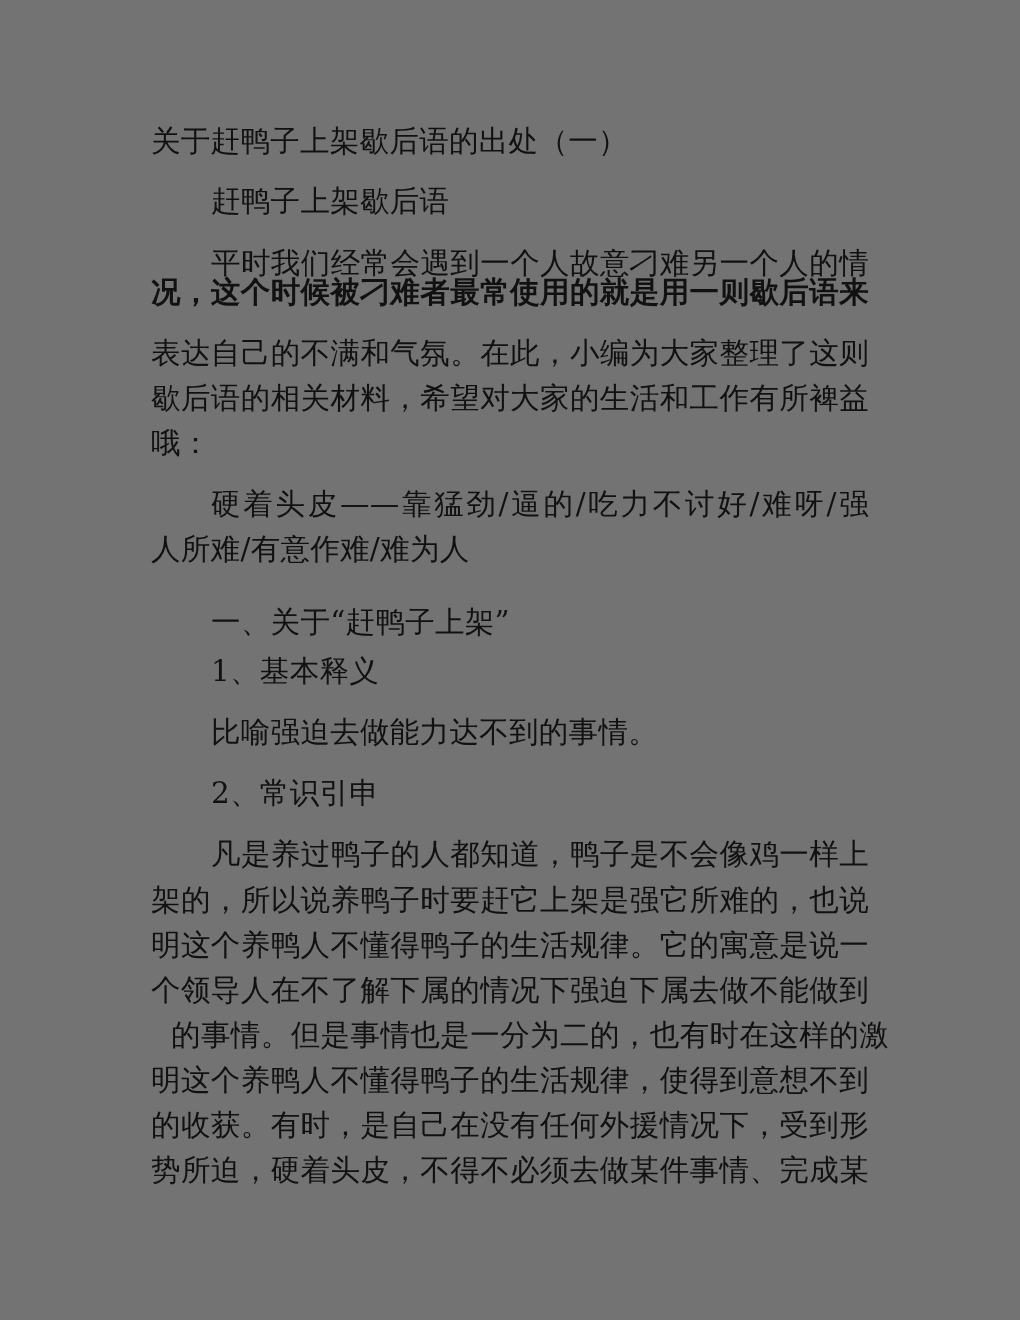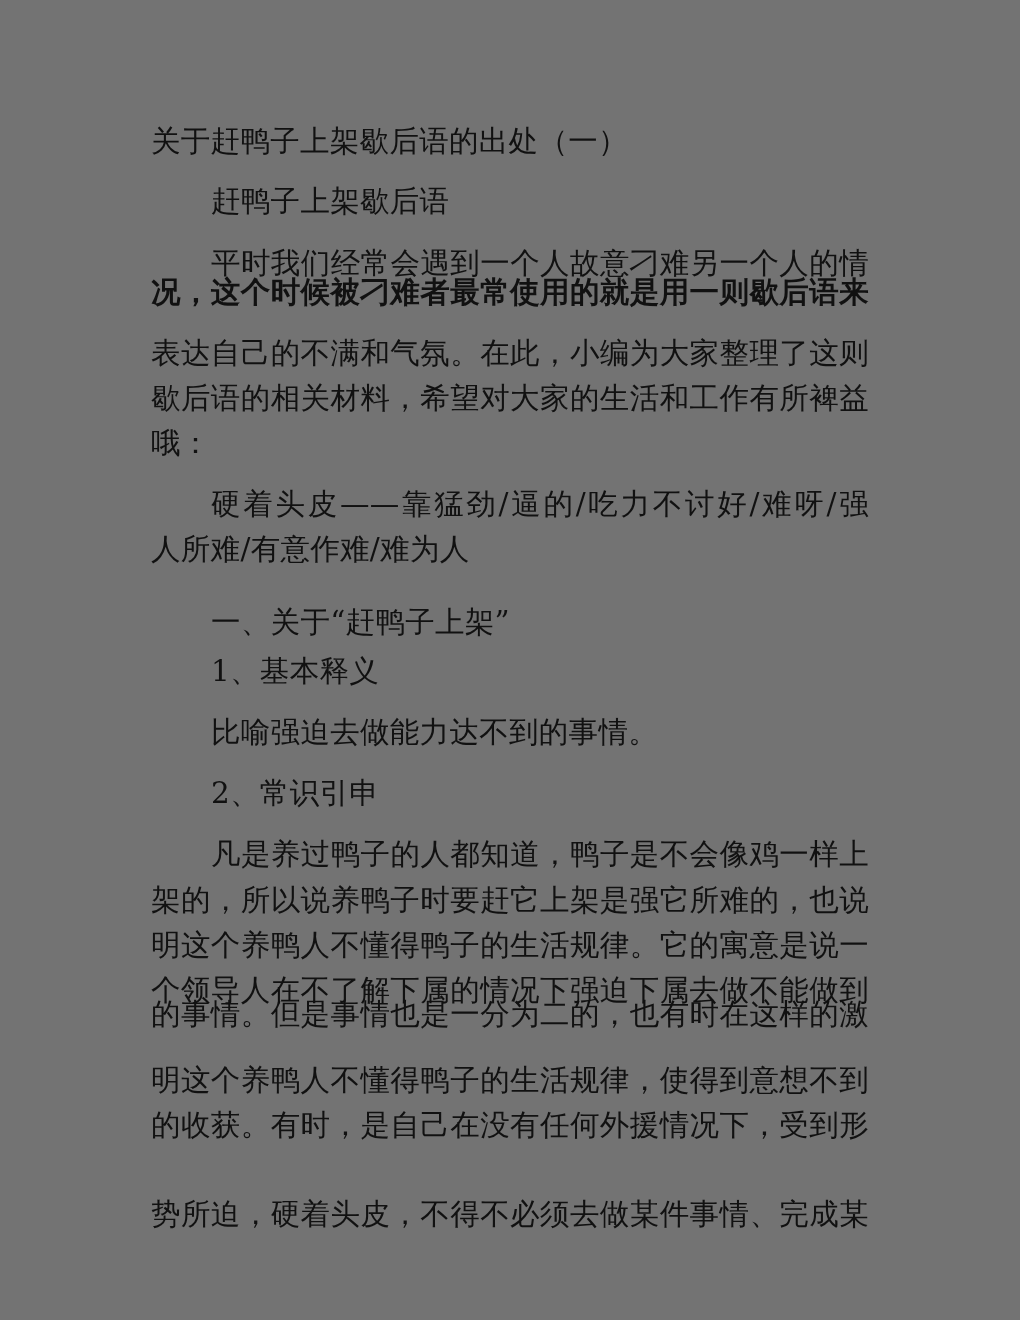--- a/index.html
+++ b/index.html
@@ -66,19 +66,19 @@
 
   <div class="line indent" style="top:712px;">比喻强迫去做能力达不到的事情。</div>
 
   <div class="line indent" style="top:773px;">2、常识引申</div>
 
   <div>
     <div class="line indent justify" style="top:834px;">凡是养过鸭子的人都知道，鸭子是不会像鸡一样上</div>
     <div class="line justify" style="top:880px;">架的，所以说养鸭子时要赶它上架是强它所难的，也说</div>
     <div class="line justify" style="top:925px;">明这个养鸭人不懂得鸭子的生活规律。它的寓意是说一</div>
     <div class="line justify" style="top:970px;">个领导人在不了解下属的情况下强迫下属去做不能做到</div>
-    <div class="line justify" style="top:994px;">的事情。但是事情也是一分为二的，也有时在这样的激</div>
+    <div class="line justify" style="top:1015px;margin-left:20px;">的事情。但是事情也是一分为二的，也有时在这样的激</div>
     <div class="line justify" style="top:1060px;">明这个养鸭人不懂得鸭子的生活规律，使得到意想不到</div>
     <div class="line justify" style="top:1105px;">的收获。有时，是自己在没有任何外援情况下，受到形</div>
-    <div class="line justify" style="top:1150px;margin-top:44px;">势所迫，硬着头皮，不得不必须去做某件事情、完成某</div>
+    <div class="line justify" style="top:1150px;">势所迫，硬着头皮，不得不必须去做某件事情、完成某</div>
   </div>
 
 </div>
 
 </body></html>

